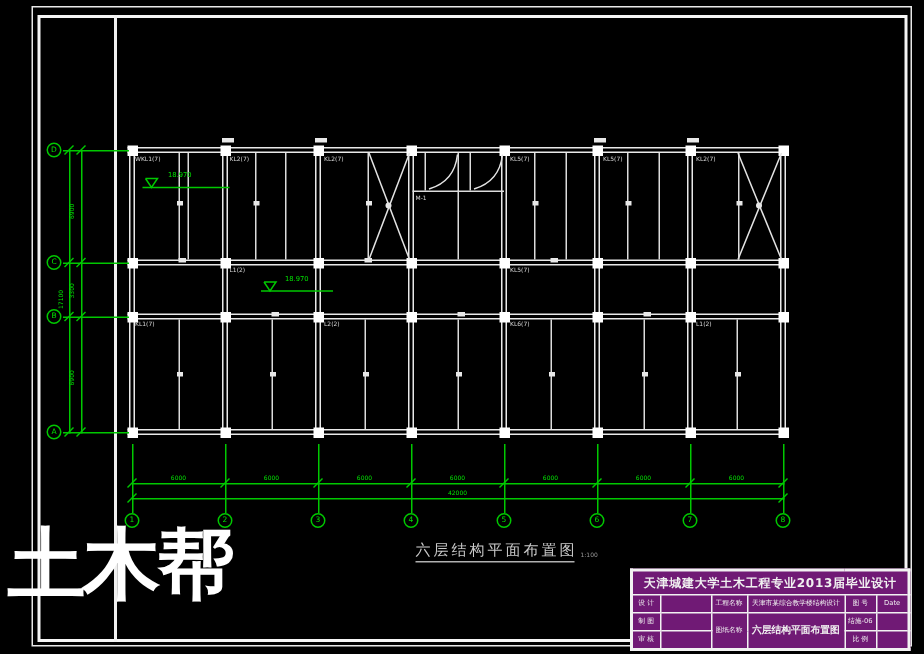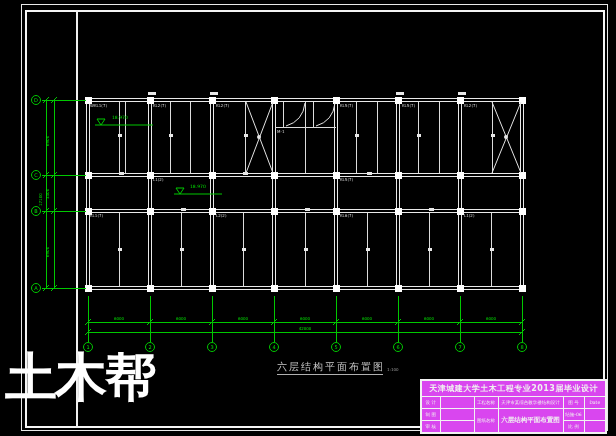--- a/index.html
+++ b/index.html
@@ -14,21 +14,21 @@
   .colsq{width:7px;height:7px;background:#fff;}
   .blob{background:#e8e8e8;}
   .blabel{color:#d8d8d8;font-size:4px;line-height:4px;white-space:nowrap;}
   .gline{background:#00c800;}
   .gtext{color:#00e400;font-size:4px;line-height:5px;white-space:nowrap;}
   .gtext-rot{transform:rotate(-90deg);transform-origin:0 0;}
   .bubble{width:10px;height:10px;border:1px solid #00c800;border-radius:50%;
           color:#00e400;font-size:5px;line-height:9px;text-align:center;box-sizing:border-box;}
   .caption{color:#c9c9c9;font-size:10px;letter-spacing:2px;white-space:nowrap;}
   .capscale{color:#9a9a9a;font-size:4px;white-space:nowrap;}
-  #tblock{border-collapse:collapse;table-layout:fixed;background:#d946ef;}
+  #tblock{border-collapse:collapse;table-layout:fixed;background:#701a75;}
   #tblock td{border:1px solid #f2f2f2;color:#f0f0f0;padding:0;text-align:center;
              overflow:hidden;white-space:nowrap;height:11px;font-size:4.5px;line-height:5px;}
   #tblock td.hdr{height:15px;font-size:8px;font-weight:bold;letter-spacing:.5px;}
   #tblock td.big{font-size:6.5px;font-weight:bold;}
   .wm-logo{color:#ffffff;font-size:52px;font-weight:bold;line-height:52px;letter-spacing:-2px;white-space:nowrap;}
   .wm-url{color:#3a2a1d;font-size:17px;font-weight:bold;letter-spacing:.5px;white-space:nowrap;
           -webkit-text-stroke:.7px #c8c8c8;text-shadow:0 0 1px #bfbfbf;}
 </style>
 </head>
 <body>

